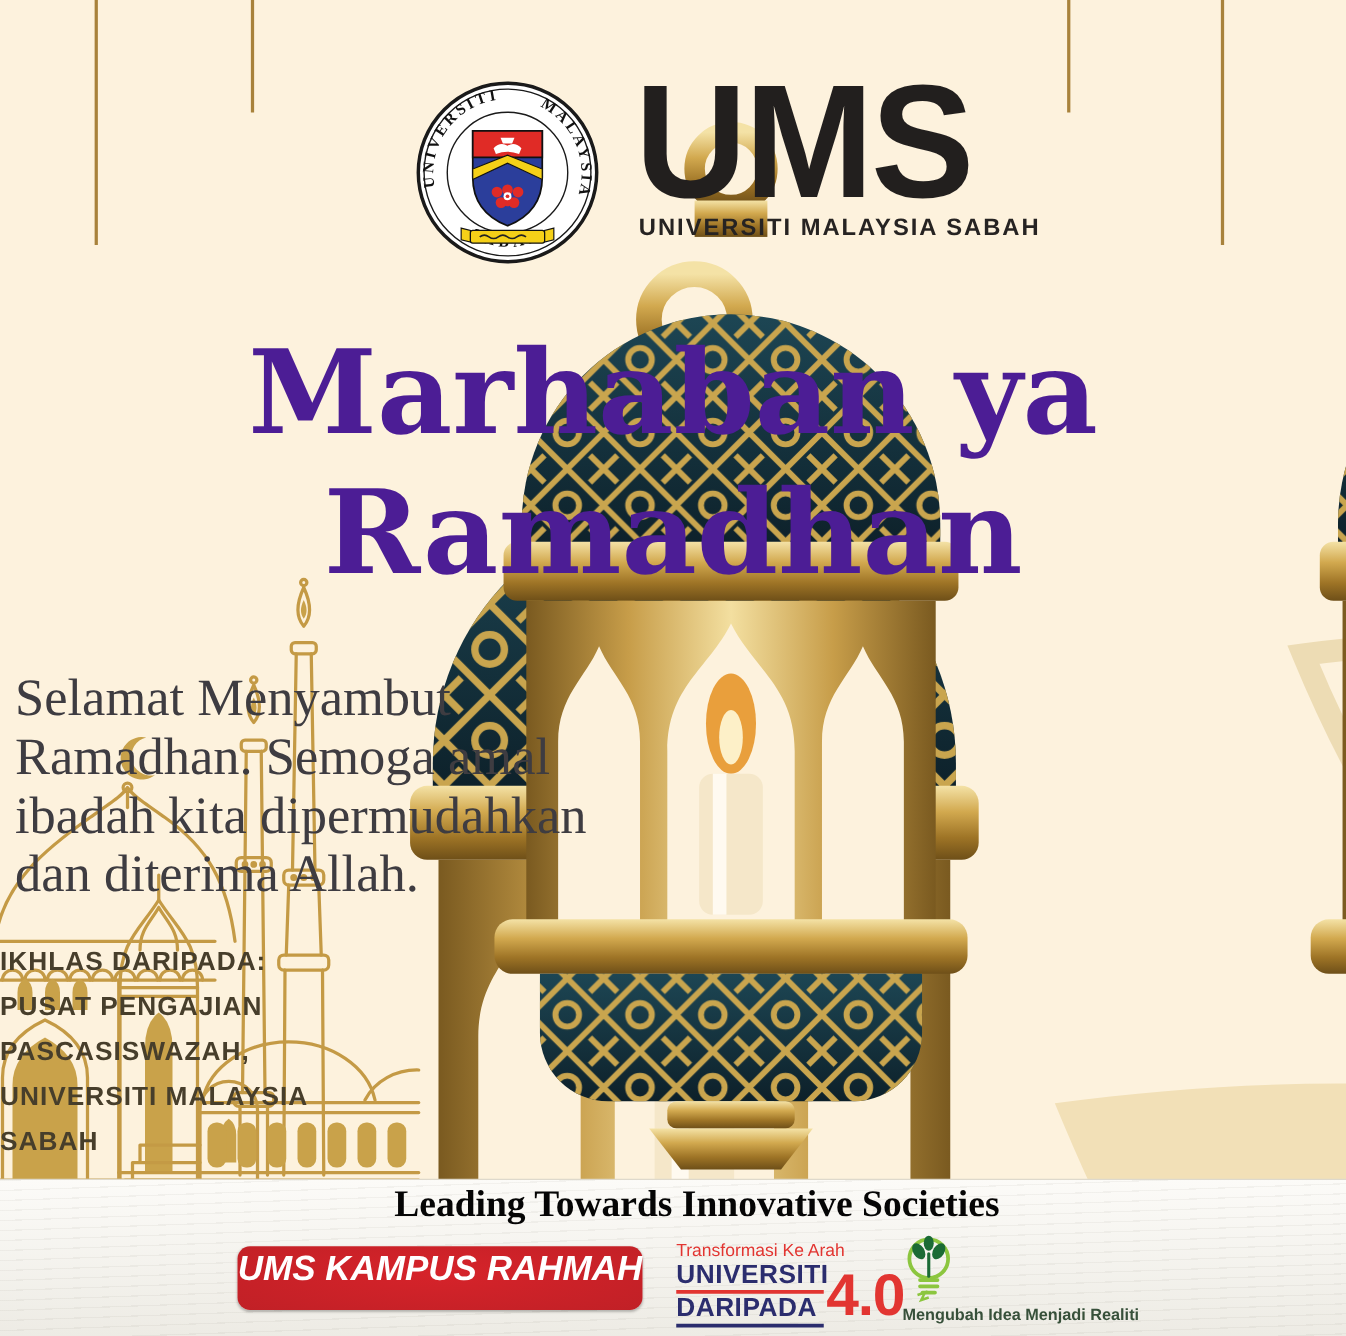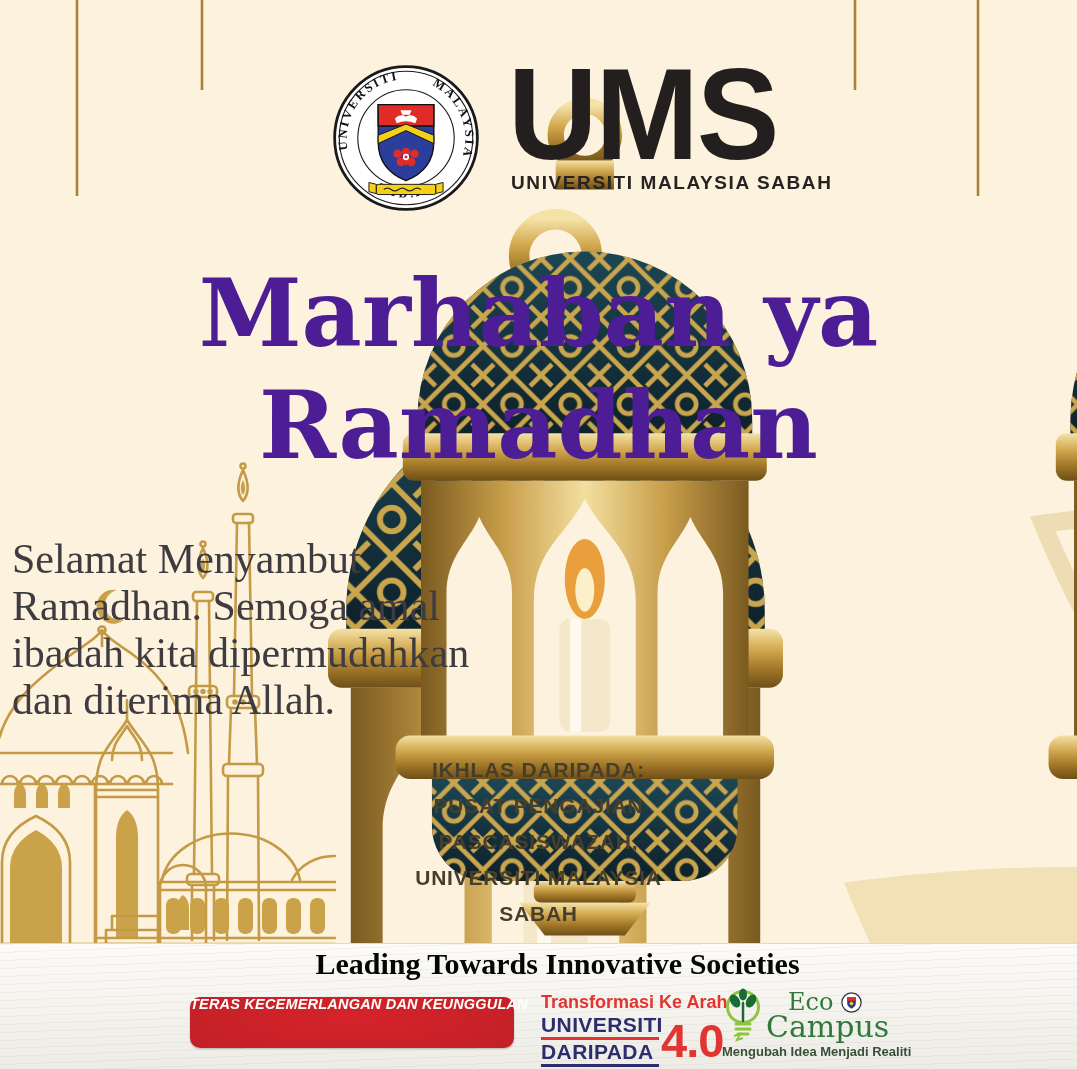--- a/index.html
+++ b/index.html
@@ -36,21 +36,21 @@
   
   .message{
     position:absolute; top:524px; left:0; width:100%; text-align:left;
     font-family:"Liberation Serif", serif;
     font-size:42px; line-height:47px; color:#3e3c41;
     white-space:pre-line; margin:12px;
   }
 
   
   .credit{
-    position:absolute; top:752px; left:0; width:100%; text-align:center;
+    position:absolute; top:752px; left:0; width:100%; text-align:left;
     font-size:21px; line-height:36px; font-weight:bold; letter-spacing:0.8px;
     color:#473e2b; white-space:pre-line; margin:0;
   }
 
   
   .band{
     position:absolute; left:0; top:943px; width:1077px; height:126px;
     background:
       repeating-linear-gradient(178deg, rgba(120,115,100,0.07) 0 1px, transparent 1px 8px),
       linear-gradient(#fcfbf8, #edebe4);
@@ -66,21 +66,21 @@
     border-radius:10px;
     background:radial-gradient(130% 170% at 50% 42%, #d6232a 0%, #bf2026 55%, #951b21 100%);
     color:#ffffff; text-align:center;
     font-style:italic; font-weight:bold;
     box-shadow:0 1px 2px rgba(0,0,0,0.25);
   }
   .kampus-line1{font-size:28px; line-height:30px; margin-top:3px; letter-spacing:0px; white-space:nowrap;}
   .kampus-line2{font-size:14.5px; line-height:15px; letter-spacing:0.2px; white-space:nowrap;}
 
   .transformasi{position:absolute; left:541px; top:48px; width:184px;}
-  .tr-line1{font-size:18px; font-weight:bold; color:#e23531; white-space:nowrap;}
+  .tr-line1{font-size:14px; font-weight:normal; color:#e23531; white-space:nowrap;}
   .tr-row{display:flex; align-items:center; margin-top:1px;}
   .tr-words{width:118px;}
   .tr-word{font-size:21px; font-weight:bold; color:#2b2d6e; letter-spacing:0.4px; line-height:22px; white-space:nowrap;}
   .tr-bar-red{height:3px; background:#e23531; margin:1px 0;}
   .tr-bar-navy{height:3px; background:#2b2d6e; margin-top:1px;}
   .tr-version{font-size:47px; font-weight:bold; color:#e23531; line-height:40px; margin-left:2px; letter-spacing:-1px;}
 
   .ecocampus{position:absolute; left:722px; top:44px; width:190px;}
   .eco-row{display:flex; align-items:flex-start;}
   .eco-bulb{width:42px; height:56px; flex:none;}
@@ -319,21 +319,21 @@
   <p class="credit">IKHLAS DARIPADA:
 PUSAT PENGAJIAN
 PASCASISWAZAH,
 UNIVERSITI MALAYSIA
 SABAH</p>
 
   <footer class="band">
     <div class="slogan">Leading Towards Innovative Societies</div>
 
     <div class="kampus-banner">
-      <div class="kampus-line2">TERAS KECEMERLANGAN DAN KEUNGGULAN</div>
+      <div class="kampus-line1">UMS KAMPUS RAHMAH</div>
     </div>
 
     <div class="transformasi">
       <div class="tr-line1">Transformasi Ke Arah</div>
       <div class="tr-row">
         <div class="tr-words">
           <div class="tr-word">UNIVERSITI</div>
           <div class="tr-bar-red"></div>
           <div class="tr-word">DARIPADA</div>
           <div class="tr-bar-navy"></div>
@@ -346,30 +346,18 @@
       <div class="eco-row">
         <svg class="eco-bulb" viewBox="0 0 42 56">
           <circle cx="21" cy="19" r="15.5" fill="none" stroke="#8cc63f" stroke-width="3"></circle>
           <path d="M21,33 V15" stroke="#1b6b35" stroke-width="2.5" stroke-linecap="round"></path>
           <ellipse cx="13" cy="13" rx="4.5" ry="7" transform="rotate(-32 13 13)" fill="#1b6b35"></ellipse>
           <ellipse cx="29" cy="13" rx="4.5" ry="7" transform="rotate(32 29 13)" fill="#1b6b35"></ellipse>
           <ellipse cx="21" cy="6.5" rx="4" ry="6" fill="#1b6b35"></ellipse>
           <path d="M14,36 h14 M14,41 h14 M16,46 h10" stroke="#8cc63f" stroke-width="3" stroke-linecap="round"></path>
           <path d="M12,48 l6,-2 -3,6 6,-2" fill="none" stroke="#8cc63f" stroke-width="2"></path>
         </svg>
-        <div class="eco-text">
-          <div class="eco-name1-row">
-            <span class="eco-name1">Eco</span>
-            <svg class="eco-crest" viewBox="-12 -12 24 24">
-              <circle cx="0" cy="0" r="11" fill="#ffffff" stroke="#333" stroke-width="1.4"></circle>
-              <path d="M-5,-6 h10 v6 q0,5 -5,7 q-5,-2 -5,-7 Z" fill="#2b3e9b"></path>
-              <path d="M-5,-6 h10 v4 h-10 Z" fill="#e02b26"></path>
-              <circle cx="0" cy="1" r="2" fill="#f5d018"></circle>
-            </svg>
-          </div>
-          <div class="eco-name2">Campus</div>
-        </div>
       </div>
       <div class="eco-tagline">Mengubah Idea Menjadi Realiti</div>
     </div>
   </footer>
 
 </div>
 
 </body></html>

